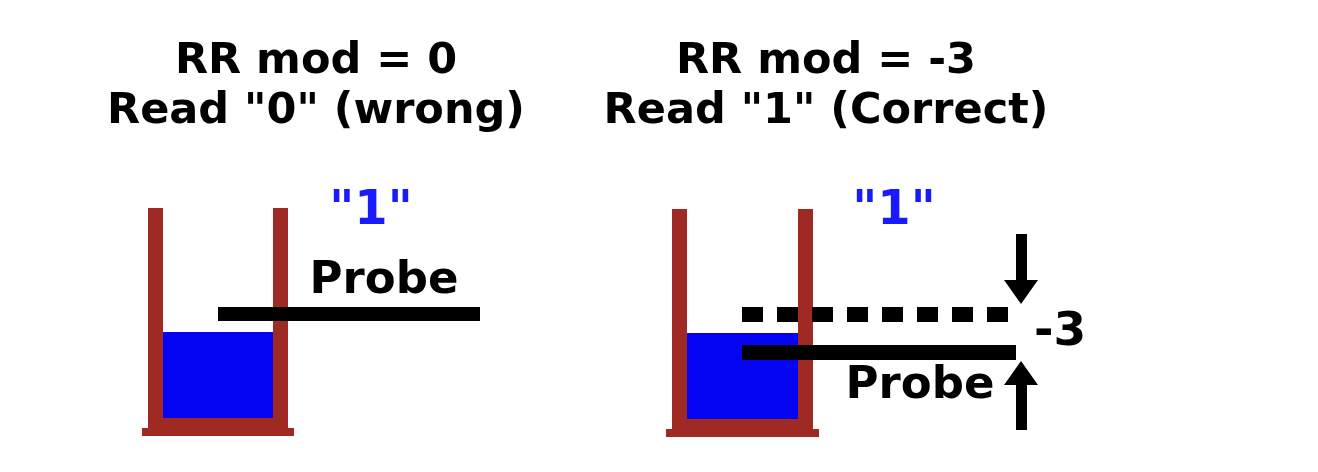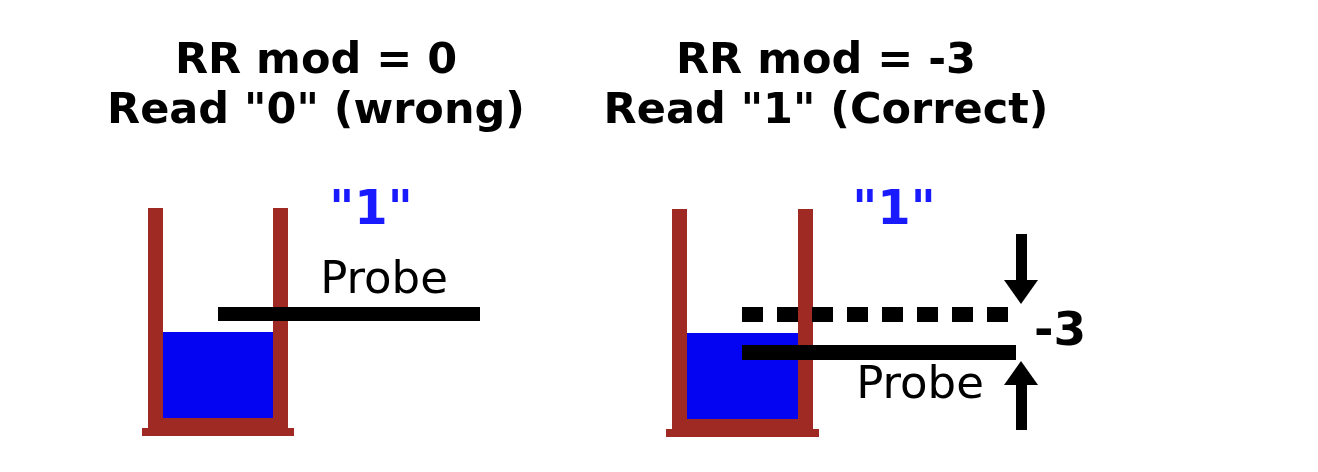--- a/index.html
+++ b/index.html
@@ -30,21 +30,21 @@
   
   .probe-line { position: absolute; background: #000; z-index: 4; }
   .dashed-line {
     position: absolute; z-index: 4;
     background: repeating-linear-gradient(to right, #000 0 21px, transparent 21px 35px);
   }
 
   
   .probe-label {
     position: absolute; z-index: 5;
-    color: #000; font-weight: normal; font-size: 45px; line-height: 45px;
+    color: #000; font-weight: bold; font-size: 45px; line-height: 45px;
     text-align: center; white-space: nowrap;
   }
   .state-label {
     position: absolute; z-index: 5;
     color: #1a1aff; font-weight: bold; font-size: 48px; line-height: 48px;
     text-align: center; white-space: nowrap;
   }
   .offset-label {
     position: absolute; z-index: 5;
     color: #000; font-weight: bold; font-size: 47px; line-height: 47px;

